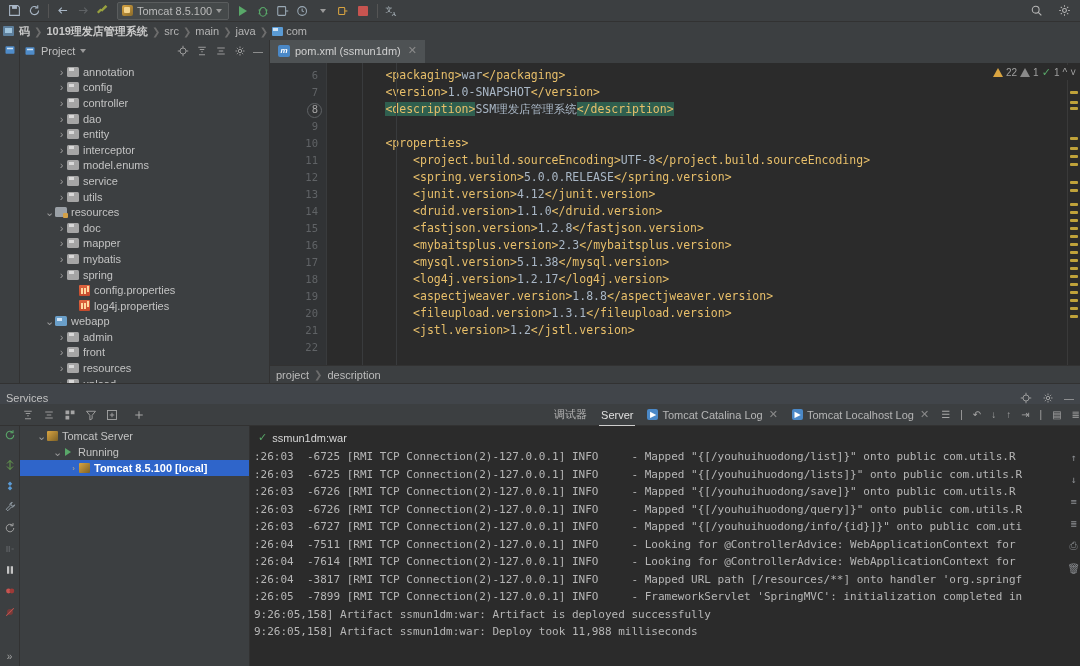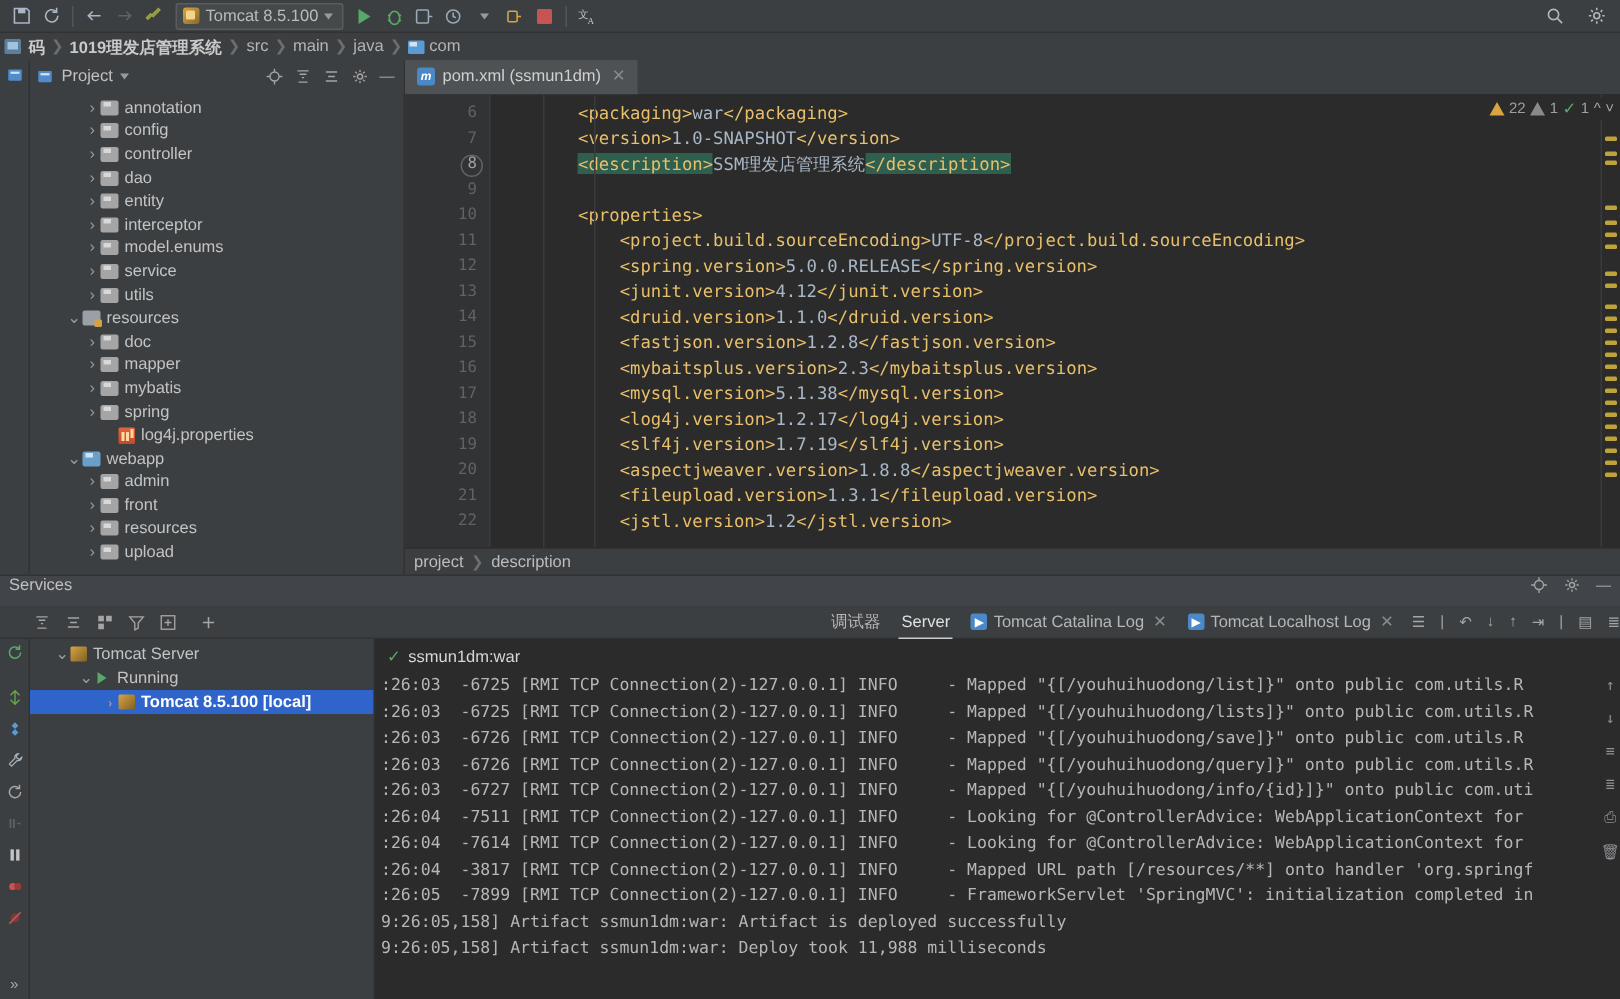--- a/index.html
+++ b/index.html
@@ -156,21 +156,21 @@
     height:22px; background:#3c3f41; display:flex; align-items:center; gap:2px;
     padding-left:10px; flex:0 0 22px;
   }
   .edtab{ padding:2px 8px; font-size:11px; color:#b9b9b9; position:relative;}
   .edtab.sel{ color:#dcdcdc;}
   .edtab.sel:after{content:"";position:absolute;left:4px;right:4px;bottom:-3px;height:2px;background:#cdcdcd;}
 
   
   .services{ flex:0 0 283px; display:flex; flex-direction:column; background:#3c3f41; border-top:1px solid #323232;}
   .svc-head{
-    height:20px; display:flex; align-items:flex-start; padding:0 6px; font-size:11px; color:#c0c0c0;
+    height:20px; display:flex; align-items:flex-end; padding:0 6px; font-size:11px; color:#c0c0c0;
     background:#41454a; flex:0 0 20px;gap:44px;
   }
   .svc-head-right{ margin-left:auto; display:flex; gap:10px; align-items:center;}
   .svc-toolbar{
     height:22px; display:flex; align-items:center; background:#3c3f41; flex:0 0 22px;
     border-bottom:1px solid #323232; position:relative;
   }
   .svc-tb-left{ display:flex; align-items:center; gap:9px; padding-left:22px;}
   .svc-tabs{ display:flex; align-items:center; gap:10px; margin-left:auto; padding-right:0;}
   .svc-tab{ font-size:11px; color:#b6b6b6; position:relative; padding:2px 2px; display:flex; align-items:center; gap:4px;}
@@ -431,20 +431,25 @@
             <span>mybatis</span>
           </div>
           <div class="node" style="padding-left: 36px;">
             <span class="arw" style="font-size: 11px;">›</span>
             <span class="fold pkg"></span>
             <span>spring</span>
           </div>
           <div class="node" style="padding-left: 48px;">
             <span class="arw none"></span>
             <span class="propico"></span>
+            <span>config.properties</span>
+          </div>
+          <div class="node" style="padding-left: 48px;">
+            <span class="arw none"></span>
+            <span class="propico"></span>
             <span>log4j.properties</span>
           </div>
           <div class="node" style="padding-left: 24px;">
             <span class="arw" style="font-size: 11px; line-height: 8px;">⌄</span>
             <span class="fold blue"></span>
             <span>webapp</span>
           </div>
           <div class="node" style="padding-left: 36px;">
             <span class="arw" style="font-size: 11px;">›</span>
             <span class="fold pkg"></span>
@@ -509,21 +514,20 @@
             <div class="cl"><span></span></div>
             <div class="cl"><span>        </span><span class="tag">&lt;properties&gt;</span></div>
             <div class="cl"><span>            </span><span class="tag">&lt;project.build.sourceEncoding&gt;</span><span class="txt">UTF-8</span><span class="tag">&lt;/project.build.sourceEncoding&gt;</span></div>
             <div class="cl"><span>            </span><span class="tag">&lt;spring.version&gt;</span><span class="txt">5.0.0.RELEASE</span><span class="tag">&lt;/spring.version&gt;</span></div>
             <div class="cl"><span>            </span><span class="tag">&lt;junit.version&gt;</span><span class="txt">4.12</span><span class="tag">&lt;/junit.version&gt;</span></div>
             <div class="cl"><span>            </span><span class="tag">&lt;druid.version&gt;</span><span class="txt">1.1.0</span><span class="tag">&lt;/druid.version&gt;</span></div>
             <div class="cl"><span>            </span><span class="tag">&lt;fastjson.version&gt;</span><span class="txt">1.2.8</span><span class="tag">&lt;/fastjson.version&gt;</span></div>
             <div class="cl"><span>            </span><span class="tag">&lt;mybaitsplus.version&gt;</span><span class="txt">2.3</span><span class="tag">&lt;/mybaitsplus.version&gt;</span></div>
             <div class="cl"><span>            </span><span class="tag">&lt;mysql.version&gt;</span><span class="txt">5.1.38</span><span class="tag">&lt;/mysql.version&gt;</span></div>
             <div class="cl"><span>            </span><span class="tag">&lt;log4j.version&gt;</span><span class="txt">1.2.17</span><span class="tag">&lt;/log4j.version&gt;</span></div>
-            <div class="cl"><span>            </span><span class="tag">&lt;slf4j.version&gt;</span><span class="txt">1.7.19</span><span class="tag">&lt;/slf4j.version&gt;</span></div>
             <div class="cl"><span>            </span><span class="tag">&lt;aspectjweaver.version&gt;</span><span class="txt">1.8.8</span><span class="tag">&lt;/aspectjweaver.version&gt;</span></div>
             <div class="cl"><span>            </span><span class="tag">&lt;fileupload.version&gt;</span><span class="txt">1.3.1</span><span class="tag">&lt;/fileupload.version&gt;</span></div>
             <div class="cl"><span>            </span><span class="tag">&lt;jstl.version&gt;</span><span class="txt">1.2</span><span class="tag">&lt;/jstl.version&gt;</span></div>
             <div class="vertline" style="left: 36px;"></div>
             <div class="vertline" style="left: 70px;"></div>
           </div>
         <div class="markerbar">
             <div class="mk" style="top: 28px;"></div>
             <div class="mk" style="top: 38px;"></div>
             <div class="mk" style="top: 44px;"></div>

